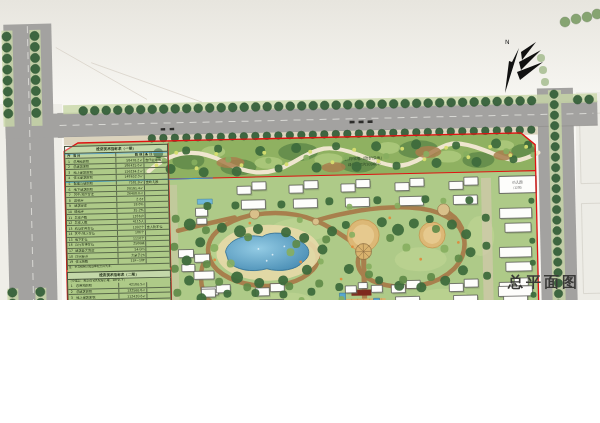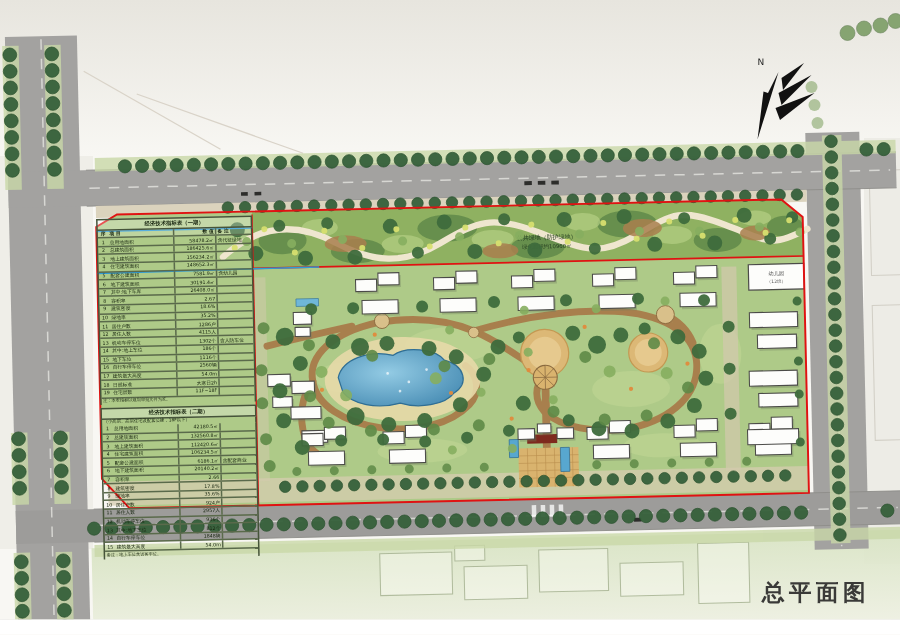--- a/index.html
+++ b/index.html
@@ -1,16 +1,16 @@
 <!DOCTYPE html>
 <html><head>
 <meta charset="utf-8">
 <style>
   html,body{margin:0;padding:0;background:#ffffff;}
-  .stage{position:relative;width:600px;height:413px;overflow:hidden;
+  .stage{position:relative;width:600px;height:300px;overflow:hidden;
          background:#f8f7f3;box-shadow:inset 0 0 70px rgba(125,118,104,.30);
          font-family:"DejaVu Sans",sans-serif;}
   svg{position:absolute;left:0;top:0;}
   
   .panel{position:absolute;left:64px;top:145px;width:104px;height:192px;
          transform:rotate(-1.3deg);transform-origin:0 0;
          color:#17240f;font-size:3.2px;line-height:1.25;}
   .t-title{font-size:3.6px;font-weight:bold;text-align:center;
            border:0.5px solid #46543a;background:rgba(255,255,255,.28);
            padding:0.6px 0;margin-top:1px;}

